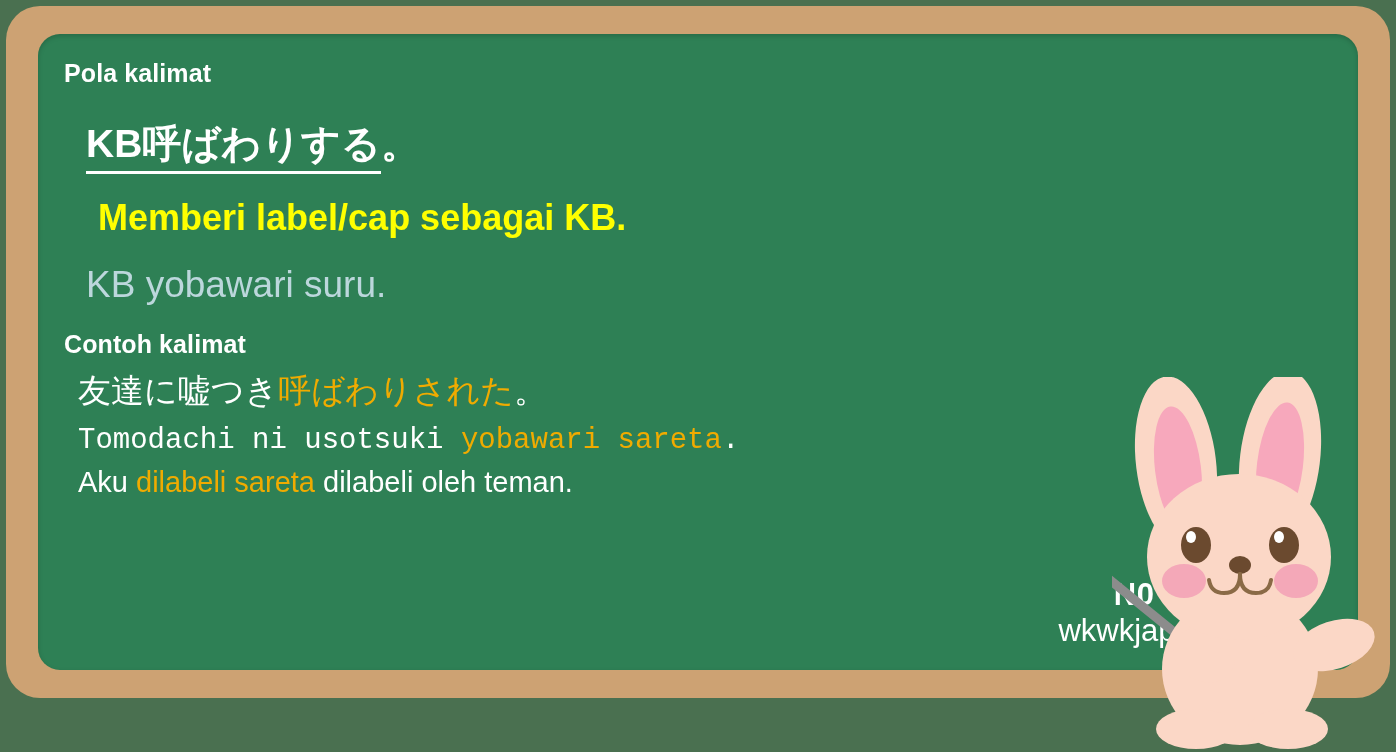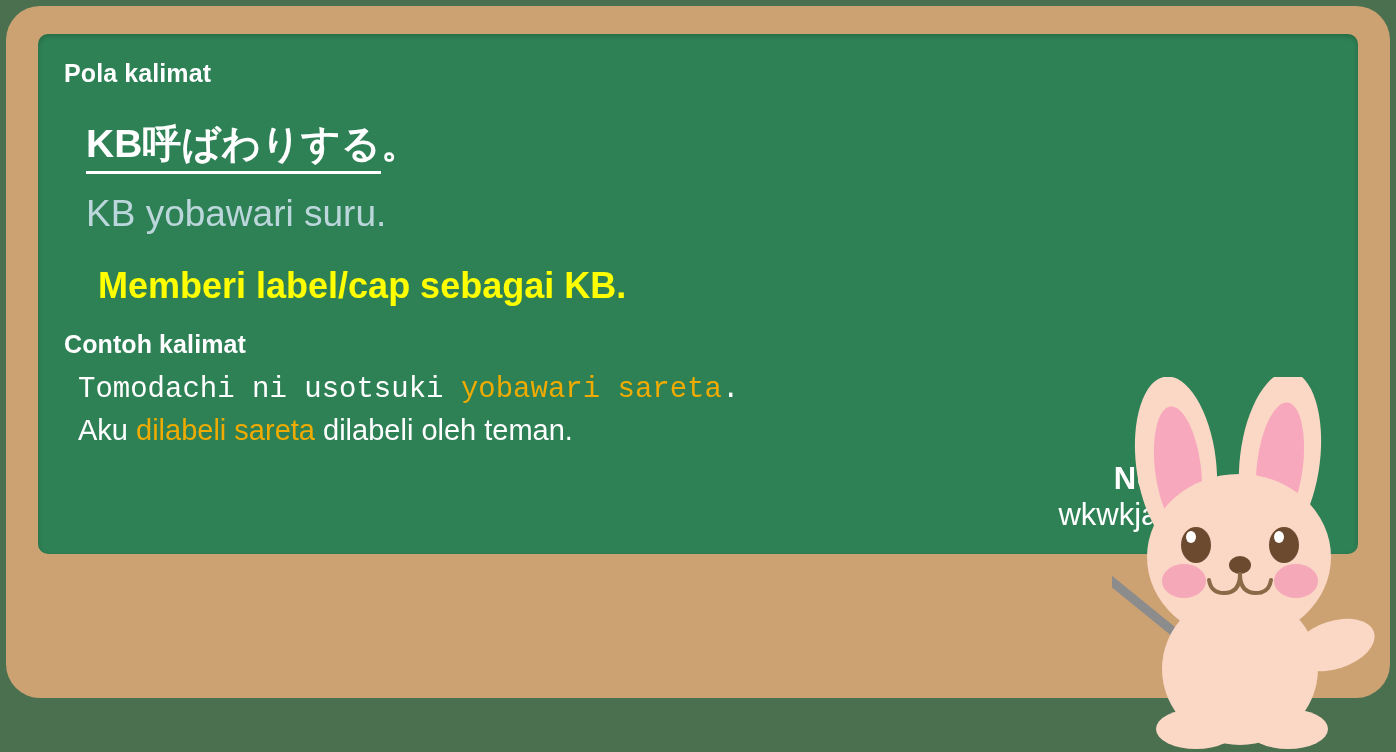--- a/index.html
+++ b/index.html
@@ -24,23 +24,23 @@
     height: 692px;
     background: #cda273;
     border-radius: 34px;
     box-sizing: border-box;
   }
   #blackboard-surface {
     position: absolute;
     left: 32px;
     top: 28px;
     width: 1320px;
-    height: 520px;
+    height: 636px;
     background: #2e8055;
-    border-radius: 10px;
+    border-radius: 22px;
     box-sizing: border-box;
     box-shadow: inset 0 2px 5px rgba(0,0,0,0.18);
     overflow: hidden;
   }
 
   
   #board-content {
     position: absolute;
     left: 0;
     top: 0;
@@ -163,29 +163,32 @@
     <div id="board-content">
 
       <div id="pattern-section">
 
         <p class="section-heading">Pola kalimat</p>
 
         <p id="pattern-japanese">
           <span class="ul">KB呼ばわりする</span><span>。</span>
         </p>
 
+        <p id="pattern-meaning">Memberi label/cap sebagai KB.</p>
+
         <p id="pattern-romaji">KB yobawari suru.</p>
-
-        <p id="pattern-meaning">Memberi label/cap sebagai KB.</p>
       </div>
 
       <div id="example-section">
 
         <p class="section-heading">Contoh kalimat</p>
 
+        <p id="example-japanese">
+          <span>友達に嘘つき</span><span class="hl">呼ばわりされた</span><span>。</span>
+        </p>
 
         <p id="example-romaji">
           <span>Tomodachi ni usotsuki </span><span class="hl">yobawari sareta</span><span>.</span>
         </p>
 
         <p id="example-translation">
           <span>Aku </span><span class="hl">dilabeli sareta</span><span> dilabeli oleh teman.</span>
         </p>
       </div>
 

